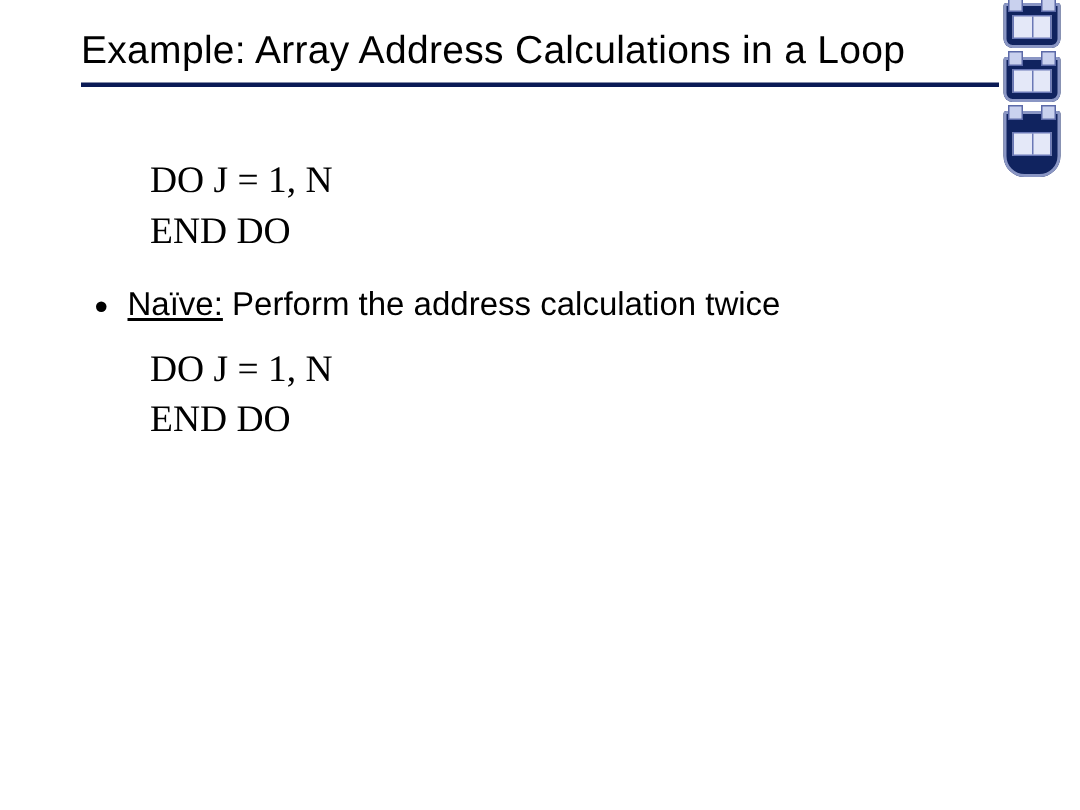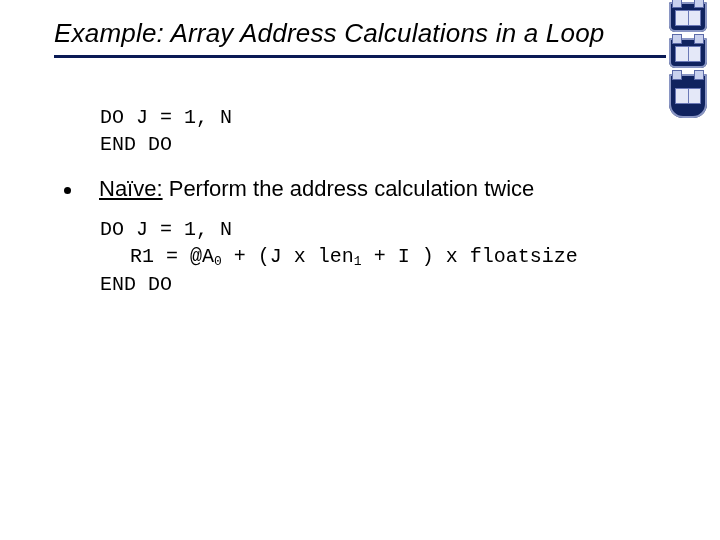--- a/index.html
+++ b/index.html
@@ -21,21 +21,20 @@
   .title-wrap {
     position: absolute;
     left: 54px;
     top: 18px;
     right: 54px;
   }
   .title {
     font-size: 26px;
     font-weight: 400;
     letter-spacing: 0.2px;
-    font-style: italic;
   }
   .title-rule {
     border: none;
     border-top: 3px solid #0a1a55;
     margin: 6px 0 0 0;
     width: 100%;
   }
   .crest-stack {
     position: absolute;
     right: 10px;
@@ -84,34 +83,34 @@
   }
   .crest-bottom .book { top: 14px; bottom: 14px; }
 
   .content {
     position: absolute;
     left: 60px;
     top: 104px;
     right: 60px;
   }
   .code-block {
-    font-family: Liberation Mono, monospace;
-    font-size: 20px;
+    font-family: Liberation Serif, serif;
+    font-size: 25px;
     line-height: 1.35;
     margin-left: 40px;
     margin-bottom: 18px;
   }
   .code-block .indent {
     padding-left: 30px;
     display: block;
   }
   .bullet-row {
     display: flex;
     align-items: flex-start;
-    gap: 28px;
+    gap: 14px;
     font-size: 22px;
     margin: 18px 0 14px 0;
   }
   .bullet-dot {
     width: 7px;
     height: 7px;
     background: #000;
     border-radius: 50%;
     margin-top: 11px;
     flex: 0 0 auto;
@@ -156,20 +155,17 @@
 
     <div class="bullet-row">
       <div class="bullet-dot"></div>
       <div class="bullet-text">
         <span class="lead">Naïve:</span><span> Perform the address calculation twice</span>
       </div>
     </div>
 
     <div class="code-block">
       <span>DO J = 1, N</span><br>
-      <span class="indent">
-        <span>R1 = @A</span><sub>0</sub><span> + (J x len</span><sub>1</sub><span> + I ) x floatsize</span>
-      </span>
       <span>END DO</span>
     </div>
 
   </div>
 </div>
 
 </body></html>

